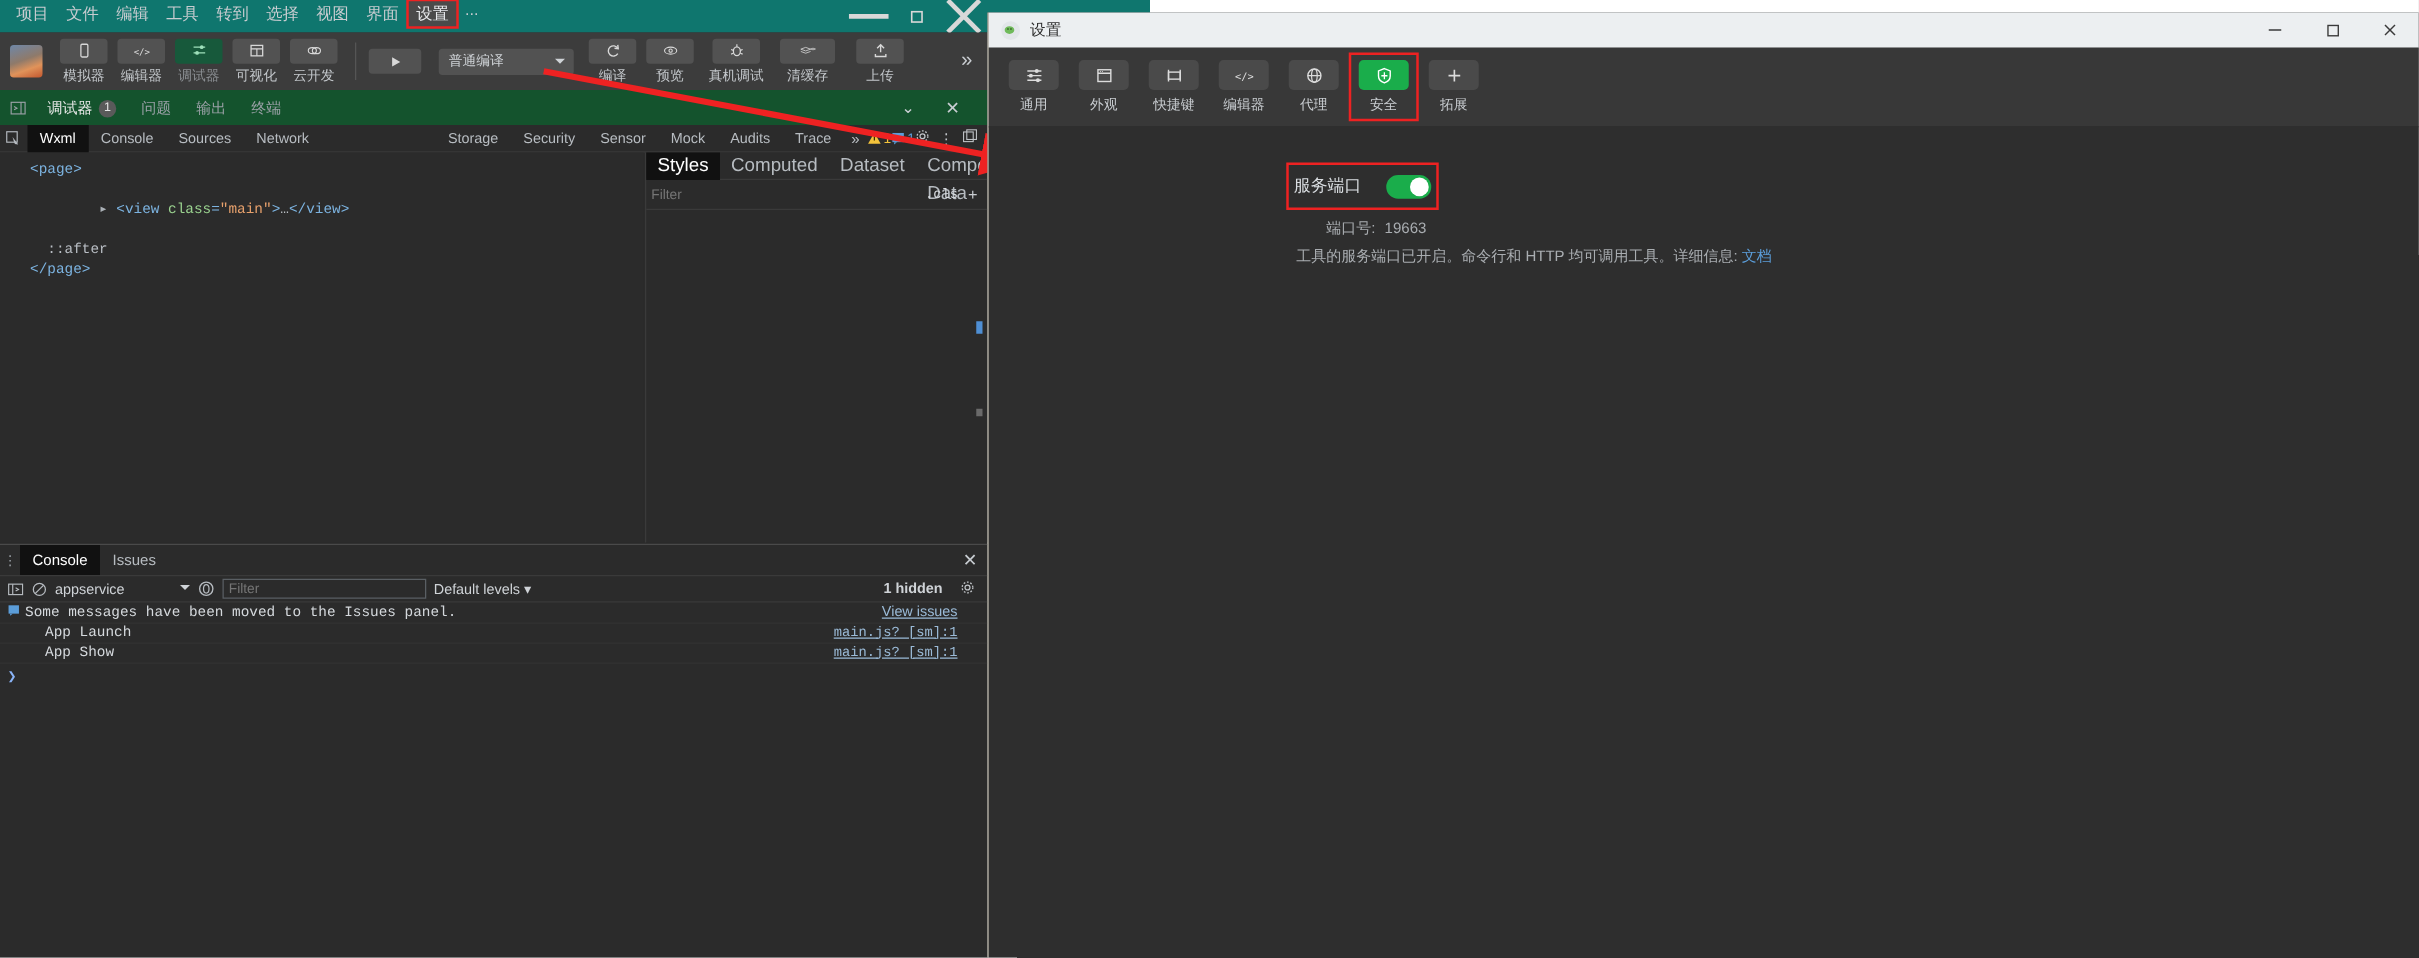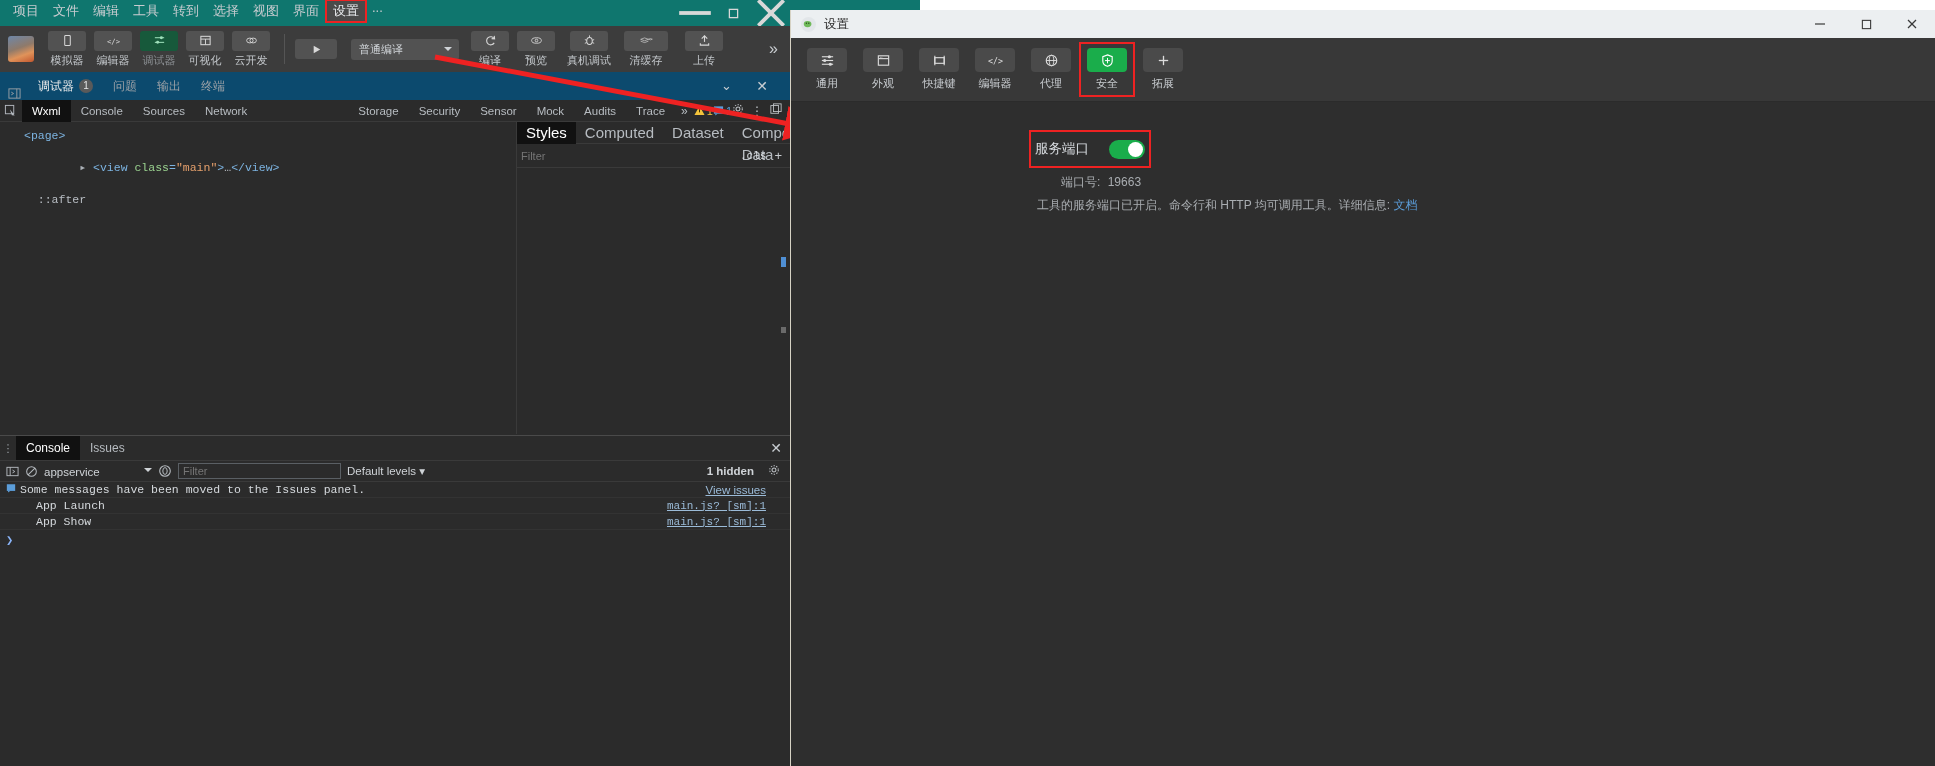--- a/index.html
+++ b/index.html
@@ -79,21 +79,21 @@
   .sel-caret {
     position:absolute; right:7px; top:8px; width:0;height:0;
     border-left:4px solid transparent;border-right:4px solid transparent;
     border-top:4px solid #cfd3d7; pointer-events:none;
   }
   .tb-more { margin-left:auto; margin-right:12px; color:#c9cdd1; font-size:16px; }
 
   
   .panel-tabs {
     position:absolute; left:0; top:72px; width:790px; height:28px;
-    background:#0c4a6e; display:flex; align-items:flex-end;
+    background:#14532d; display:flex; align-items:center;
   }
   .pt-ico { width:28px; display:flex; justify-content:center; color:#9aa0a6; }
   .pt { font-size:12px; color:#9aa0a6; padding:0 10px; line-height:28px; }
   .pt.active { color:#eaeaea; }
   .pt-badge {
     display:inline-block; min-width:14px; height:14px; line-height:14px;
     background:#5a5a5a; color:#e6e6e6; font-size:10px; border-radius:7px;
     text-align:center; padding:0 3px; margin-left:5px; vertical-align:1px;
   }
   .panel-collapse {
@@ -517,20 +517,21 @@
         </span>
       </div>
     </div>
 
     <div class="wxml">
       <div class="ln"><span class="tg">&lt;page&gt;</span></div>
       <div class="ln">
         <span class="arw">▸ </span><span class="tg">&lt;</span><span class="tg">view </span><span class="at">class</span><span class="tg">=</span><span class="av">"main"</span><span class="tg">&gt;</span><span class="pt-ps">…</span><span class="tg">&lt;/view&gt;</span>
       </div>
       <div class="ln">  <span class="pt-ps">::after</span></div>
+      <div class="ln"><span class="tg">&lt;/page&gt;</span></div>
     </div>
 
     <div class="inspector">
       <div class="insp-tabs">
         <div class="insp-tab sel">Styles</div>
         <div class="insp-tab">Computed</div>
         <div class="insp-tab">Dataset</div>
         <div class="insp-tab">Component Data</div>
         <div class="insp-tab">»</div>
       </div>

